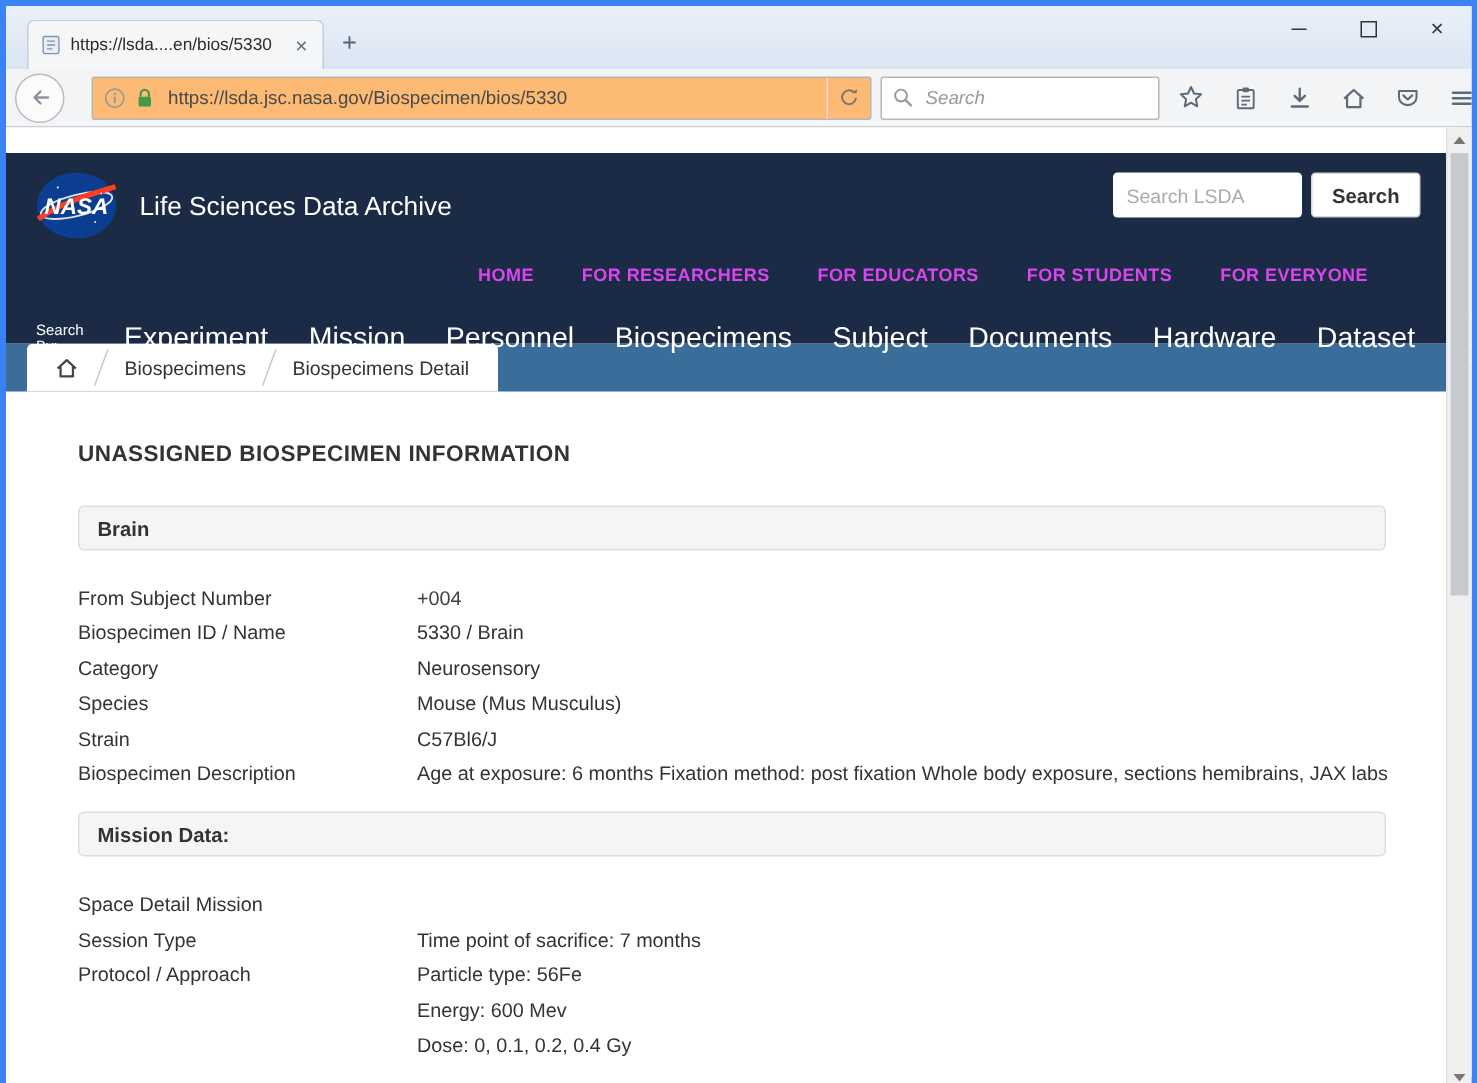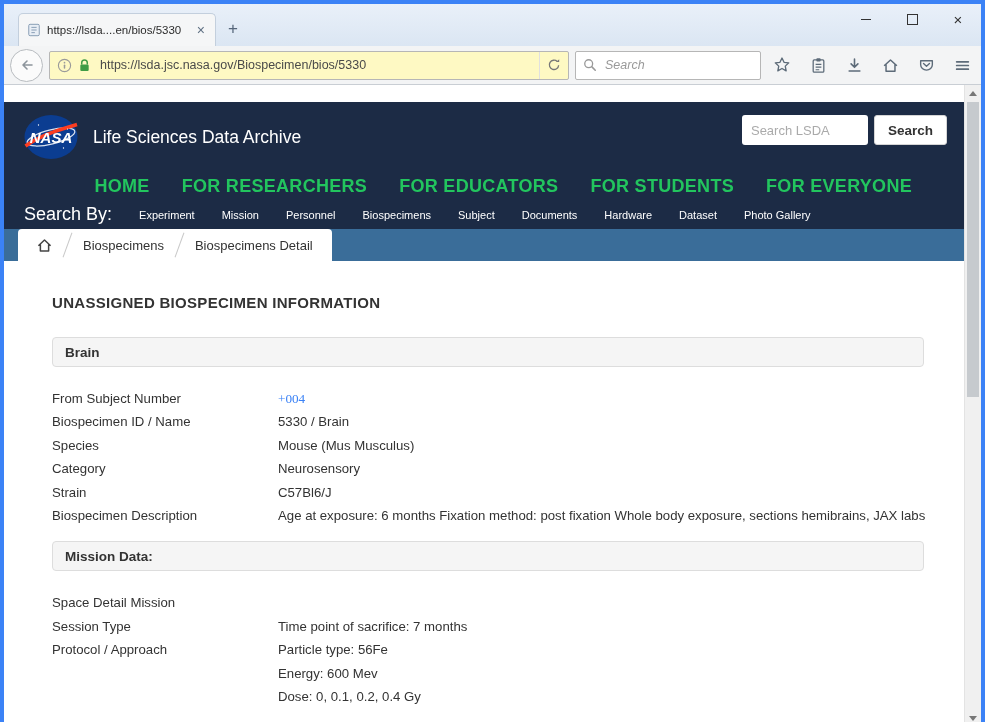--- a/index.html
+++ b/index.html
@@ -18,22 +18,22 @@
   .win-controls{position:absolute;right:0;top:0;display:flex;height:30px;}
   .win-btn{width:46px;height:30px;display:flex;align-items:center;justify-content:center;color:#333;}
   .min-glyph{width:10px;height:1px;background:#333;}
   .max-glyph{width:9px;height:9px;border:1px solid #333;}
   .close-glyph{font-size:15px;line-height:15px;color:#333;}
   
   .toolbar{height:38px;background:#f3f4f5;border-bottom:1px solid #c9ced4;display:flex;
     align-items:center;padding:0 6px;gap:6px;flex:none;}
   .back-btn{width:31px;height:31px;border-radius:50%;border:1px solid #b8bcc0;background:#fbfbfb;
     display:flex;align-items:center;justify-content:center;flex:none;}
-  .urlbar{width:520px;height:29px;background:#fef9c3;border:1px solid #b6b6b6;border-radius:2px;
-    display:flex;align-items:center;box-sizing:border-box;flex:none;}
+  .urlbar{width:520px;height:29px;background:#fdba74;border:1px solid #b6b6b6;border-radius:2px;
+    display:flex;align-items:center;box-sizing:border-box;flex:none;margin-left:12px;}
   .identity{display:flex;align-items:center;gap:6px;padding:0 7px;}
   .info-circ{width:15px;height:15px;display:flex;align-items:center;justify-content:center;}
   .url-input{flex:1;border:none;outline:none;background:transparent;font-size:12.5px;color:#4a4a4a;
     font-family:"Liberation Sans",sans-serif;}
   .reload-seg{width:28px;height:100%;border-left:1px solid #e0e0e0;display:flex;align-items:center;
     justify-content:center;}
   .searchbar{width:186px;height:29px;background:#fff;border:1px solid #b6b6b6;border-radius:2px;
     display:flex;align-items:center;gap:6px;padding:0 7px;box-sizing:border-box;flex:none;}
   .search-input{flex:1;width:100%;border:none;outline:none;background:transparent;font-size:12.5px;
     color:#555;font-family:"Liberation Sans",sans-serif;}
@@ -47,40 +47,40 @@
   .brand-row{position:absolute;top:12px;left:18px;display:flex;align-items:center;gap:13px;}
   .brand-title{font-size:17.5px;color:#fff;font-weight:400;}
   .hdr-search{position:absolute;top:13px;right:25px;display:flex;gap:6px;padding-left:39px;}
   .hdr-search input{width:126px;height:30px;border:none;border-radius:3px;padding:0 9px;
     font-size:13px;box-sizing:border-box;font-family:"Liberation Sans",sans-serif;}
   .hdr-search input::placeholder{color:#aaa;}
   .hdr-search button{height:30px;padding:0 13px;background:#fff;border:1px solid #d5d5d5;
     border-radius:3px;font-size:13.5px;font-weight:600;color:#333;
     font-family:"Liberation Sans",sans-serif;}
   .top-nav{position:absolute;top:74px;right:60px;display:flex;gap:32px;}
-  .top-nav a{color:#22c55e;font-size:18px;font-weight:600;letter-spacing:.3px;text-decoration:none;}
+  .top-nav a{color:#d946ef;font-size:12px;font-weight:600;letter-spacing:.3px;text-decoration:none;}
   .search-nav{position:absolute;top:102px;left:20px;display:flex;gap:27px;align-items:center;}
-  .search-nav .sb-label{color:#fff;font-size:18px;}
-  .search-nav a{color:#fff;font-size:11px;text-decoration:none;}
+  .search-nav .sb-label{color:#fff;font-size:10px;}
+  .search-nav a{color:#fff;font-size:19px;text-decoration:none;}
   .breadcrumb-bar{height:32px;background:#3a6d99;display:flex;}
   .crumbs{margin-left:14px;height:32px;background:#fff;display:flex;align-items:center;
     border-radius:4px 4px 0 0;padding:0 4px;}
   .crumb{padding:0 15px;font-size:13px;color:#333;display:flex;align-items:center;height:100%;}
   .crumb-sep{width:1px;height:26px;background:#c9c9c9;transform:rotate(20deg);}
   
   .content{padding:33px 48px 0 48px;}
   .page-title{font-size:15px;font-weight:700;color:#333;letter-spacing:.3px;margin:0 0 26px 0;}
   .panel-header{height:30px;background:#f5f5f5;border:1px solid #ddd;border-radius:4px;
     display:flex;align-items:center;padding:0 12px;font-size:13.5px;font-weight:700;color:#333;
     box-sizing:border-box;}
   .fields{margin:20px 0 14px 0;}
   .frow{display:flex;line-height:23.4px;font-size:13.2px;}
   .flabel{width:226px;flex:none;font-weight:400;color:#333;}
   .fvalue{color:#333;white-space:nowrap;}
-  .fvalue.link{color:#3b82f6;text-decoration:none;font-family:Liberation Serif, serif;}
+  .fvalue.link{color:#404040;text-decoration:none;}
   
   .scrollbar{position:absolute;top:0;right:0;width:17px;height:642px;background:#f0f0f0;
     border-left:1px solid #e3e3e3;box-sizing:border-box;}
   .sb-btn{height:17px;display:flex;align-items:center;justify-content:center;}
   .sb-arrow-up{width:0;height:0;border-left:4px solid transparent;border-right:4px solid transparent;
     border-bottom:5px solid #777;}
   .sb-arrow-down{width:0;height:0;border-left:4px solid transparent;border-right:4px solid transparent;
     border-top:5px solid #777;}
   .sb-thumb{position:absolute;top:17px;left:2px;width:12px;height:295px;background:#c6cace;}
   .sb-btn.bottom{position:absolute;bottom:0;left:0;width:100%;}
@@ -259,26 +259,26 @@
         <div class="fields">
           <div class="frow">
             <div class="flabel">From Subject Number</div>
             <a href="#" class="fvalue link">+004</a>
           </div>
           <div class="frow">
             <div class="flabel">Biospecimen ID / Name</div>
             <div class="fvalue">5330 / Brain</div>
           </div>
           <div class="frow">
+            <div class="flabel">Category</div>
+            <div class="fvalue">Neurosensory</div>
+          </div>
+          <div class="frow">
             <div class="flabel">Species</div>
             <div class="fvalue">Mouse (Mus Musculus)</div>
-          </div>
-          <div class="frow">
-            <div class="flabel">Category</div>
-            <div class="fvalue">Neurosensory</div>
           </div>
           <div class="frow">
             <div class="flabel">Strain</div>
             <div class="fvalue">C57Bl6/J</div>
           </div>
           <div class="frow">
             <div class="flabel">Biospecimen Description</div>
             <div class="fvalue">Age at exposure: 6 months Fixation method: post fixation Whole body exposure, sections hemibrains, JAX labs</div>
           </div>
         </div>

